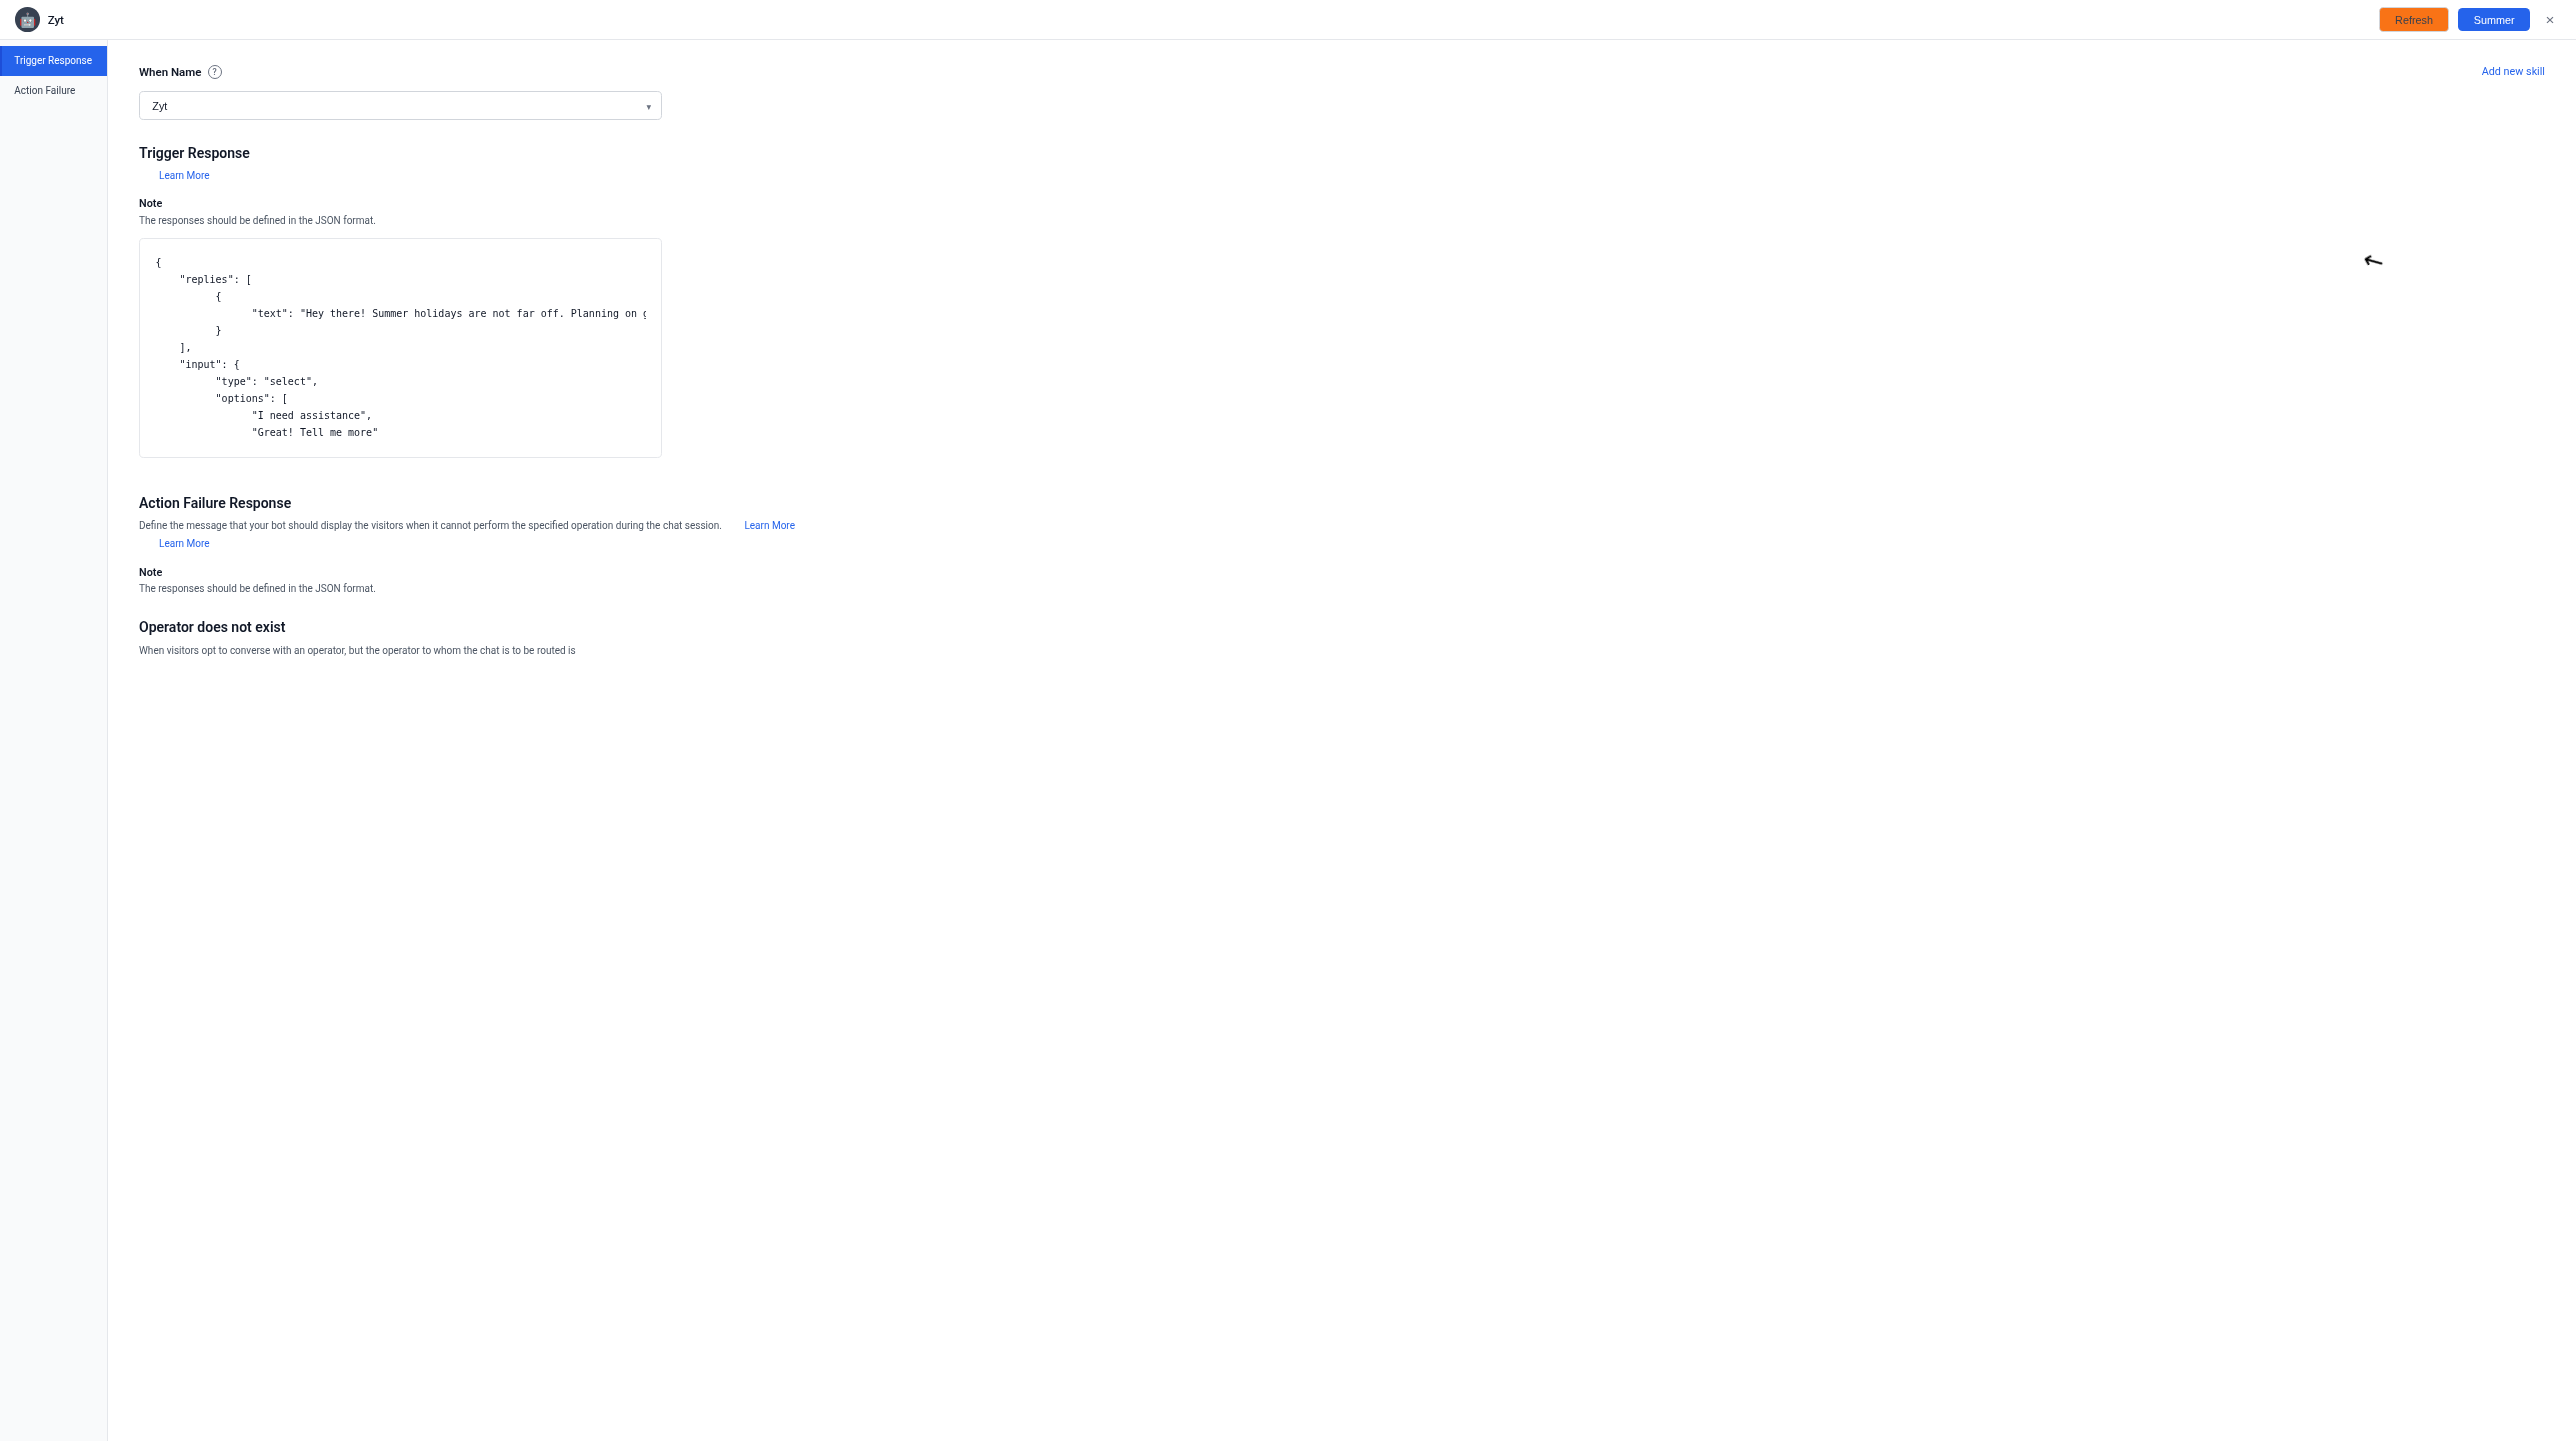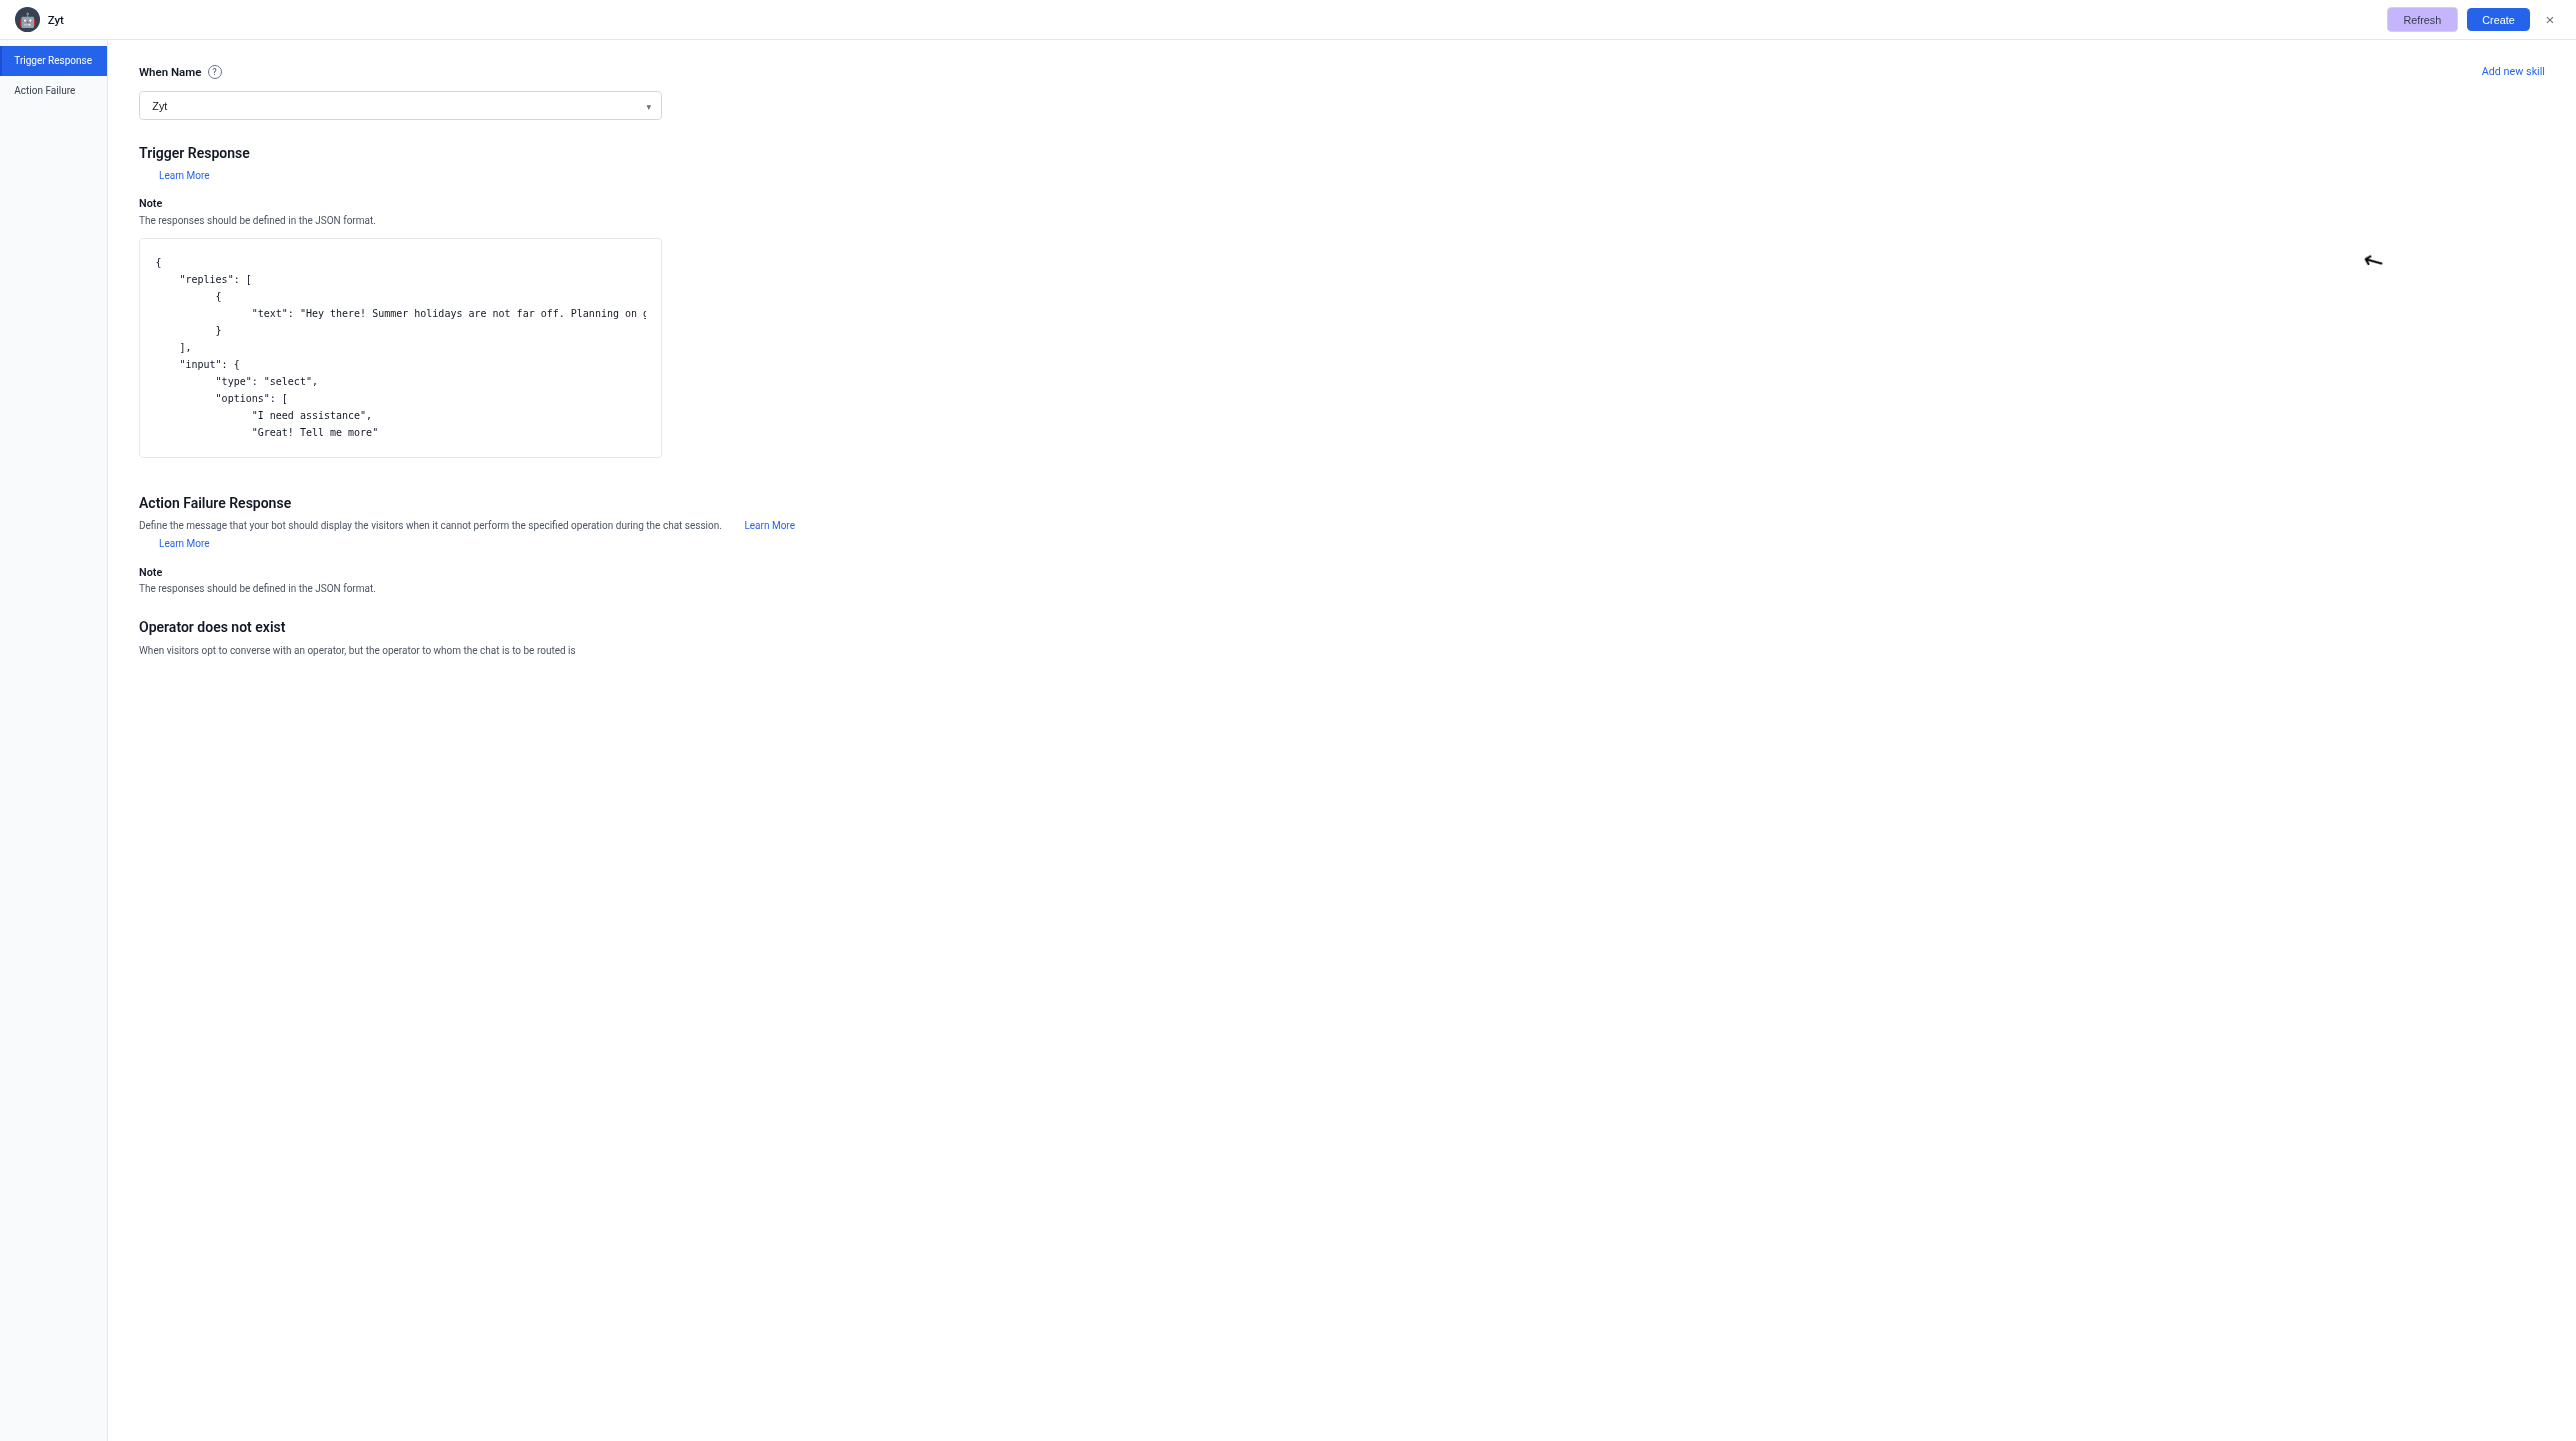--- a/index.html
+++ b/index.html
@@ -59,21 +59,21 @@
 
     .top-bar-right {
       display: flex;
       align-items: center;
       gap: 9.2px;
     }
 
     .btn-refresh {
       padding: 5.4px 15.4px;
       border: 0.8px solid #d1d5db;
-      background: #c4b5fd;
+      background: #f97316;
       border-radius: 4.6px;
       font-size: 10.8px;
       color: #374151;
       cursor: pointer;
     }
 
     .btn-create {
       padding: 5.4px 15.4px;
       border: none;
       background: #2563eb;
@@ -279,21 +279,21 @@
   <div class="top-bar">
     <div class="top-bar-left">
       <div class="bot-avatar">
 
         <span style="font-size:14px;">🤖</span>
       </div>
       <span class="bot-name">Zyt</span>
     </div>
     <div class="top-bar-right">
       <button class="btn-refresh">Refresh</button>
-      <button class="btn-create">Create</button>
+      <button class="btn-create">Summer</button>
       <button class="btn-close">×</button>
     </div>
   </div>
 
   <div class="main-layout">
 
     <div class="sidebar">
       <div class="sidebar-item active">
         <span>Trigger Response</span>
       </div>

